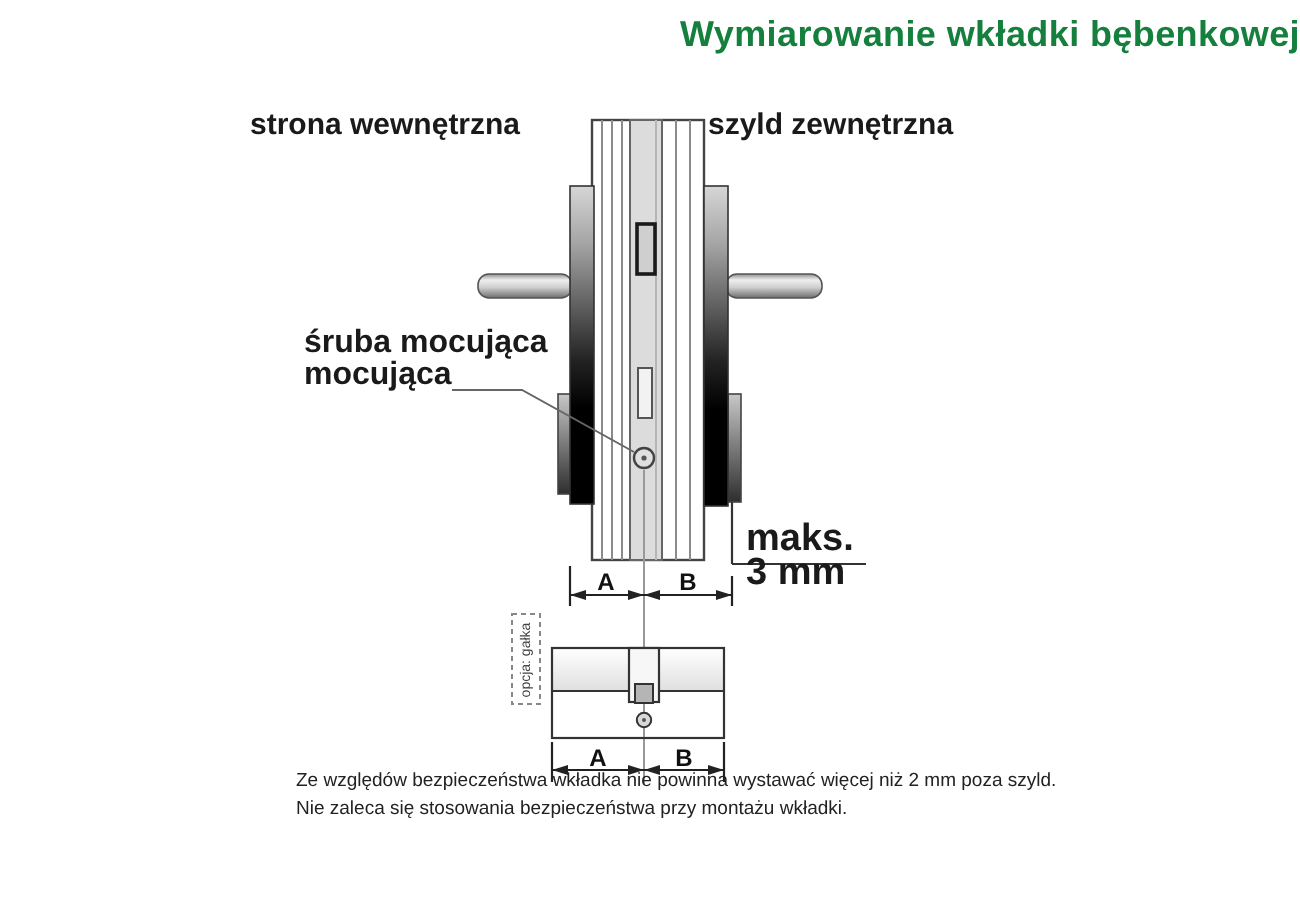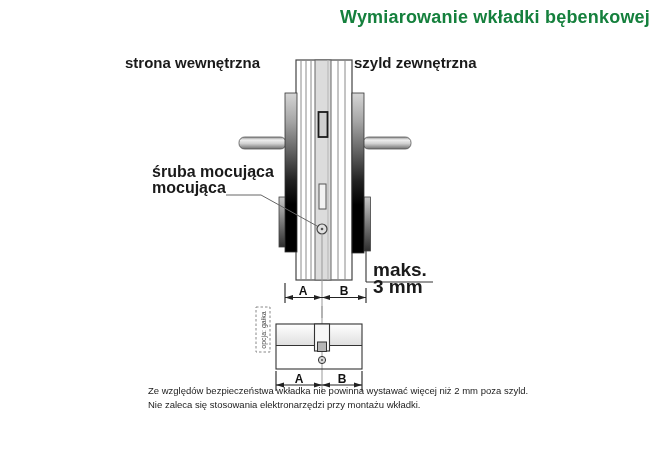--- a/index.html
+++ b/index.html
@@ -144,16 +144,16 @@
 
   <div class="abs dim ua">A</div>
   <div class="abs dim ub">B</div>
   <div class="abs dim la">A</div>
   <div class="abs dim lb">B</div>
 
   <div class="abs knob-option">opcja: gałka</div>
 
   <div class="abs notes">
     <div class="line">Ze względów bezpieczeństwa wkładka nie powinna wystawać więcej niż 2 mm poza szyld.</div>
-    <div class="line">Nie zaleca się stosowania elektronarzędzi  przy montażu wkładki.</div>
+    <div class="line">Nie zaleca się stosowania bezpieczeństwa  przy montażu wkładki.</div>
   </div>
 
 </div>
 
 </body></html>

